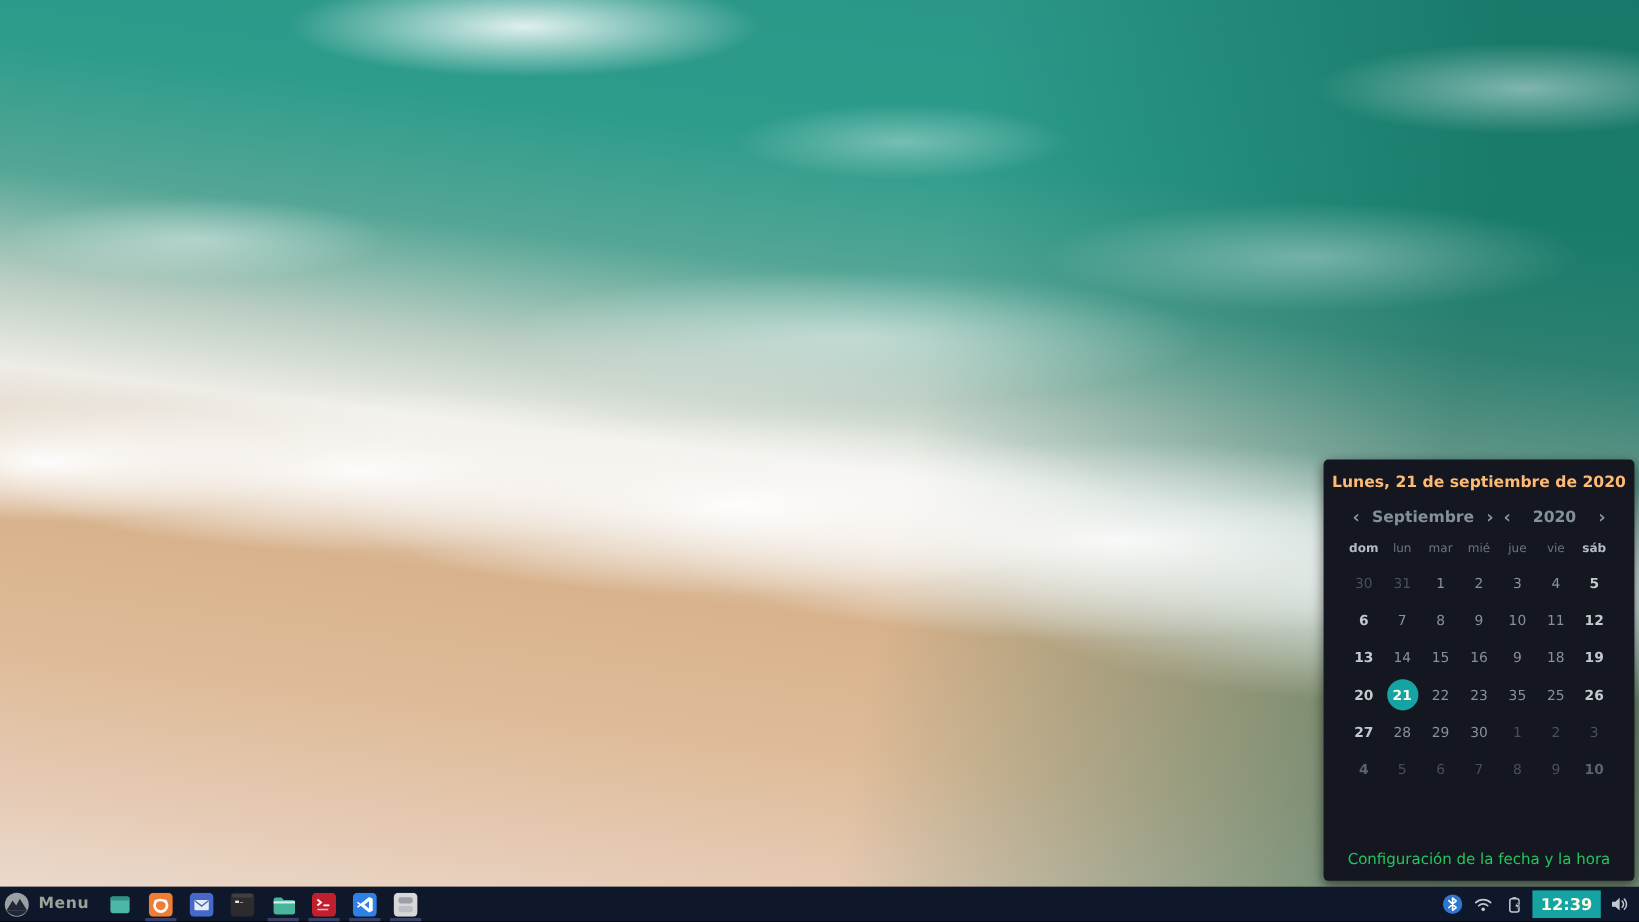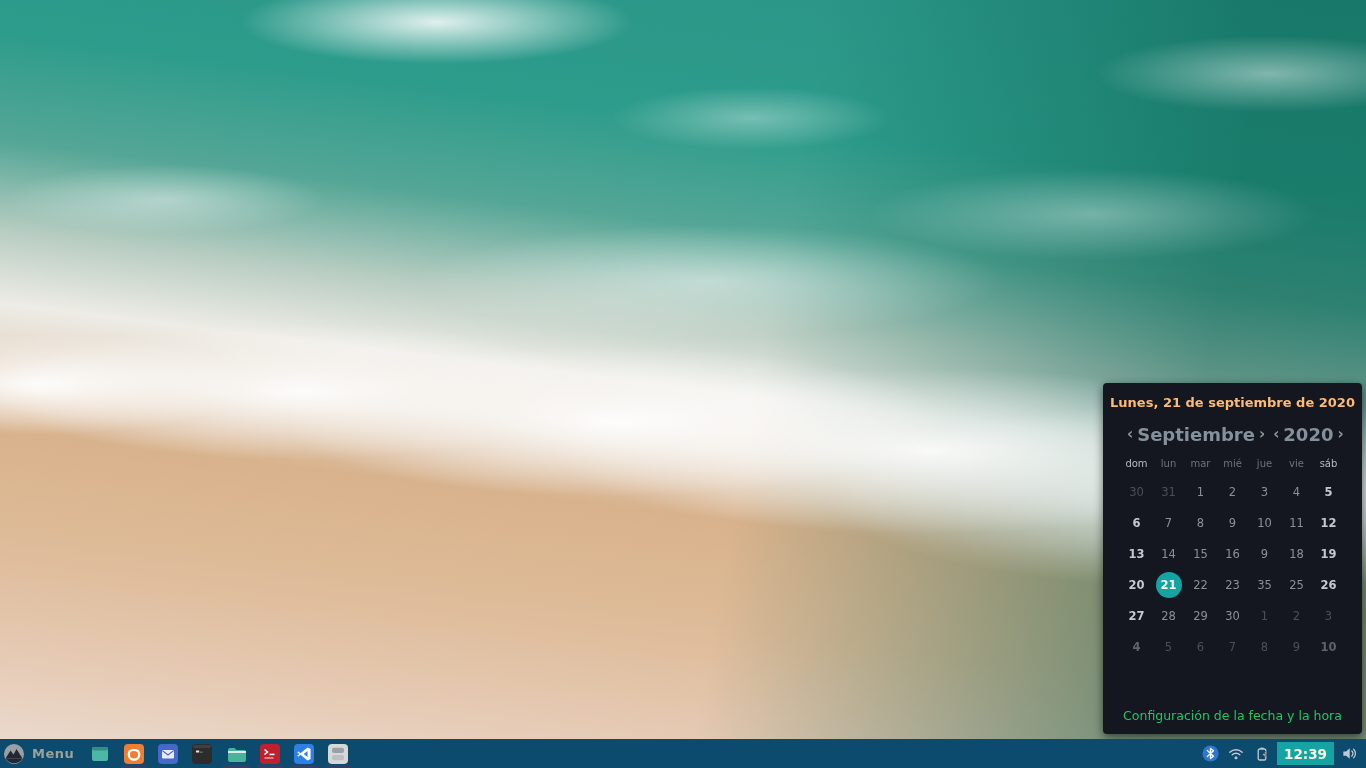--- a/index.html
+++ b/index.html
@@ -32,38 +32,38 @@
   .calendar {
     position:absolute; right:4px; bottom:34px; width:259px; height:351px;
     background:#151720; border-radius:4px; color:#8b9299;
     box-shadow:0 3px 10px rgba(0,0,0,.55);
   }
   .cal-title { margin-top:12px; text-align:center; font-size:13px; font-weight:bold; color:#fdba74; }
   .cal-nav { display:flex; align-items:center; margin:14px 20px 0 20px; }
   .cal-nav .grp-month { display:flex; flex:1.35; align-items:center; }
   .cal-nav .grp-year  { display:flex; flex:1;    align-items:center; }
   .chev { font-size:15px; font-weight:bold; color:#8d949c; padding:0 4px; cursor:default; line-height:1; }
-  .nav-label { flex:1; text-align:center; font-size:18px; font-weight:bold; color:#84909a; }
+  .nav-label { flex:1; text-align:center; font-size:13px; font-weight:bold; color:#84909a; }
   .cal-dow, .cal-grid { display:grid; grid-template-columns:repeat(7,32px); justify-content:center; }
   .cal-dow { margin-top:13px; }
   .cal-dow span { text-align:center; font-size:10px; color:#6d737b; }
-  .cal-dow span:first-child, .cal-dow span:last-child { color:#b4bbc2; font-weight:normal; }
+  .cal-dow span:first-child, .cal-dow span:last-child { color:#b4bbc2; font-weight:bold; }
   .cal-grid { grid-auto-rows:31px; align-items:center; justify-items:center; margin-top:7px; }
   .cell { font-size:11.5px; min-width:26px; height:26px; display:flex; align-items:center; justify-content:center; }
   .cell[data-type="wd"]    { color:#8a9097; }
   .cell[data-type="we"]    { color:#c3c9cf; font-weight:bold; }
   .cell[data-type="dim"]   { color:#4b5058; }
   .cell[data-type="dimwe"] { color:#5d636b; font-weight:bold; }
   .cell[data-type="sel"]   { background:#16a3a3; color:#fbfbe9; font-weight:bold; border-radius:50%; width:26px; }
   .cal-footer { position:absolute; bottom:11px; width:100%; text-align:center; font-size:12.5px; color:#22c55e; }
 
   
   .panel {
     position:absolute; left:0; bottom:0; width:1366px; height:29px;
-    background:#0c4a6e; display:flex; align-items:center;
+    background:#0f172a; display:flex; align-items:center;
   }
   .menu-btn { display:flex; align-items:center; gap:7px; padding:0 9px 0 3px; height:100%; }
   .menu-label { font-size:13px; font-weight:bold; color:#9aa398; letter-spacing:.5px; }
   .launcher { position:relative; width:34px; height:29px; display:flex; align-items:center; justify-content:center; }
   .launcher.running::after { content:""; position:absolute; left:4px; right:4px; bottom:0; height:3px; background:#353f63; }
   .spacer { flex:1; }
   .tray-btn { width:26px; height:29px; display:flex; align-items:center; justify-content:center; }
   .clock {
     height:23px; padding:0 7px; margin:0 2px; display:flex; align-items:center;
     background:#16a3a3; color:#fcfce3; font-size:13.5px; font-weight:bold;

